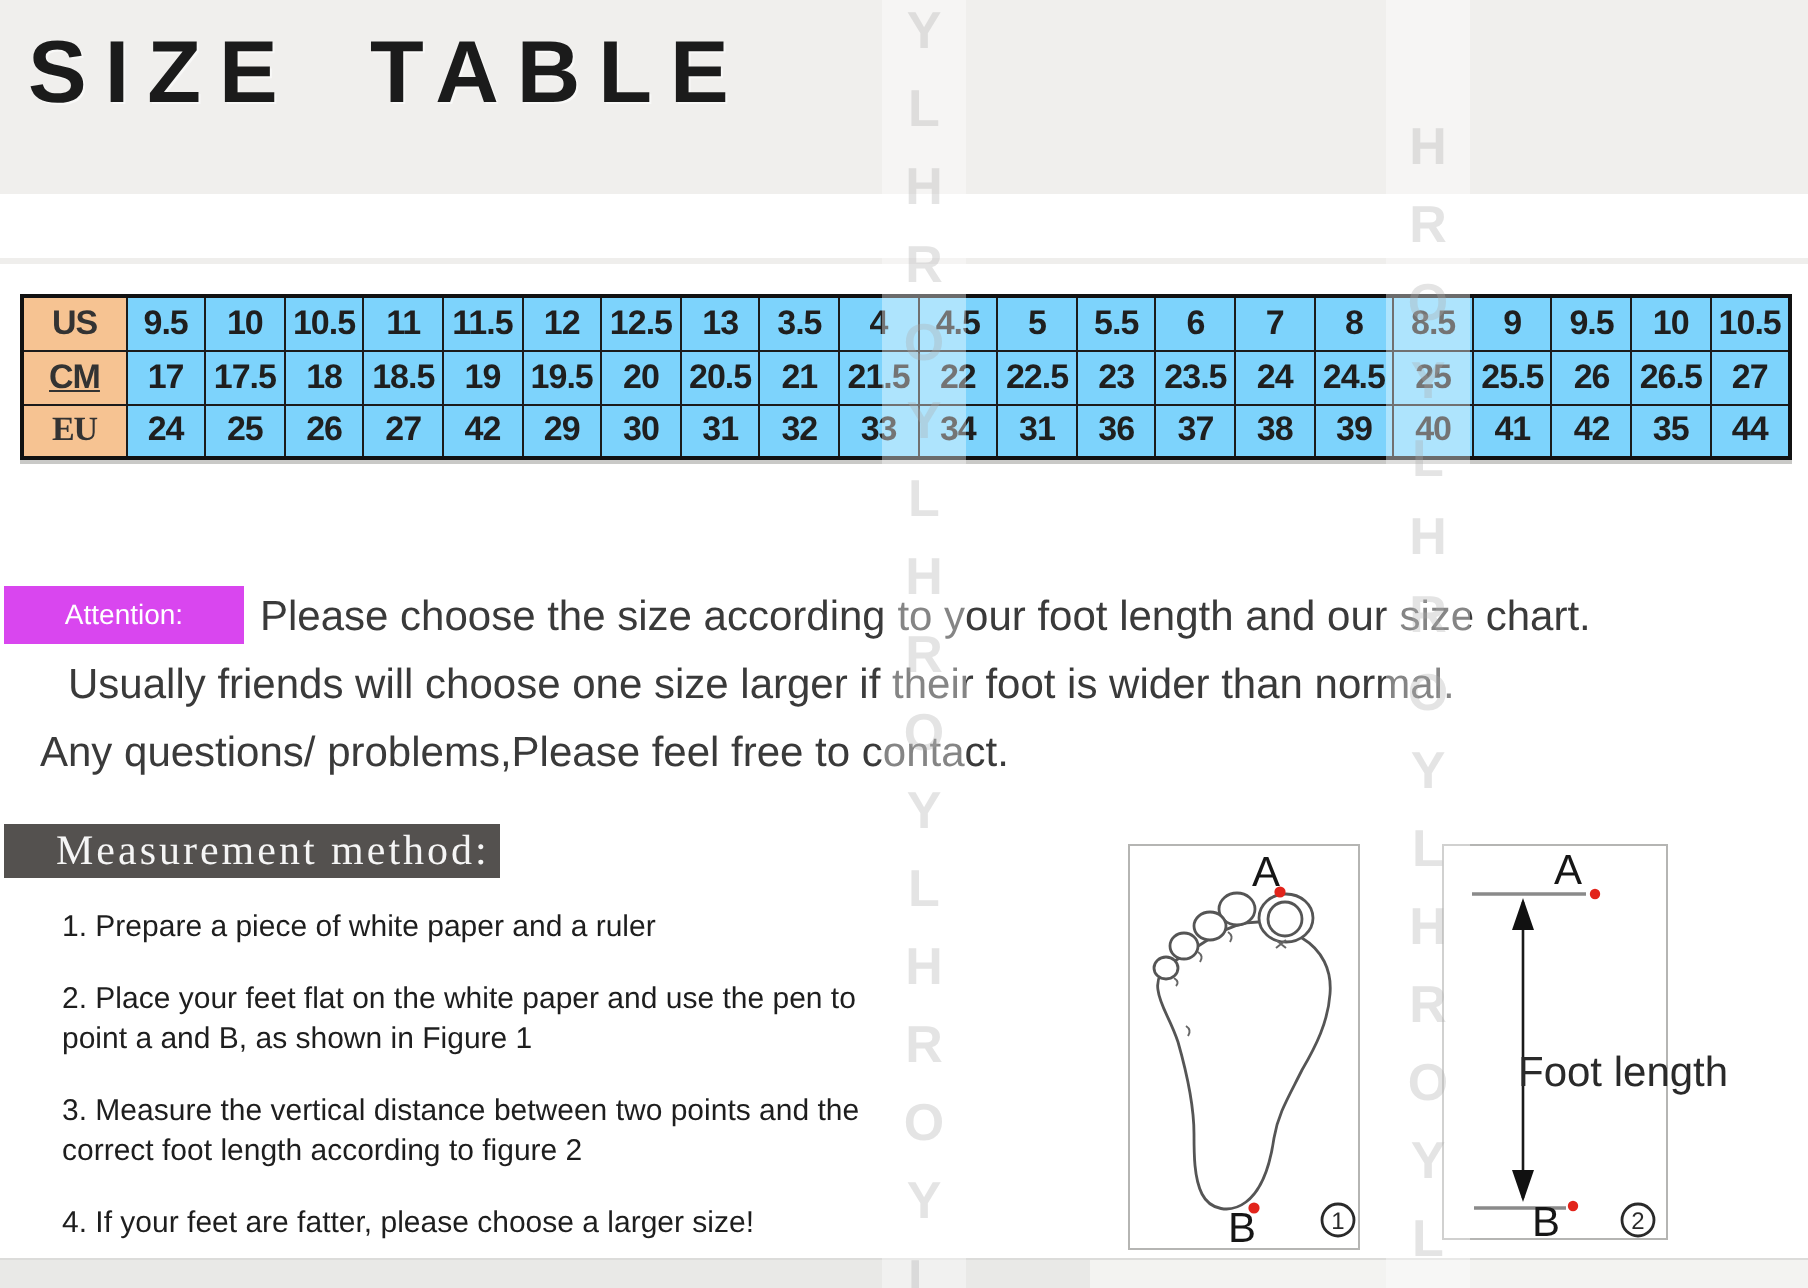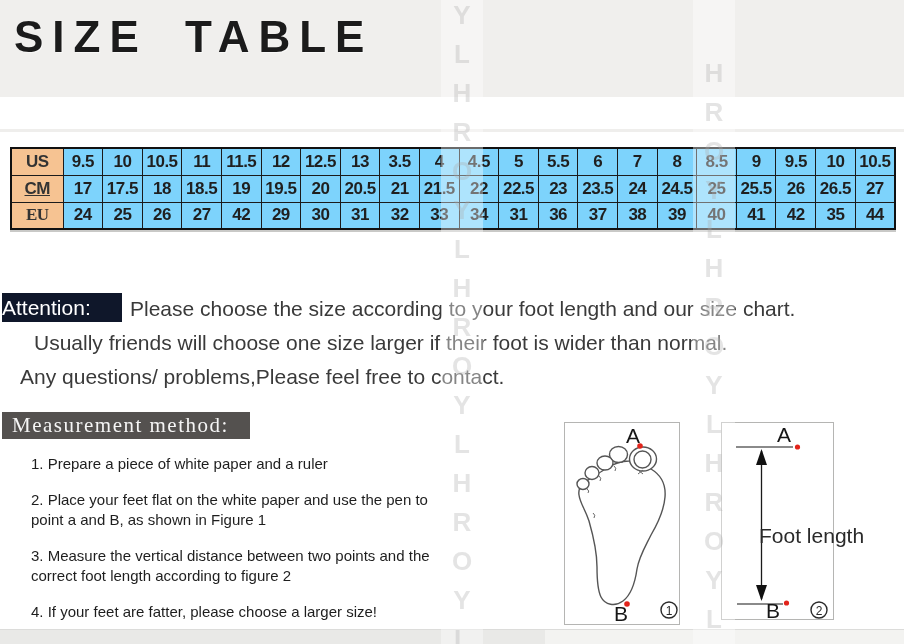--- a/index.html
+++ b/index.html
@@ -42,35 +42,35 @@
     text-align: center; vertical-align: middle;
     font-size: 17px; font-weight: 700; letter-spacing: -0.5px;
     color: #1f1f1f;
   }
   table.size-table { border: 2.2px solid #111; }
   table.size-table th { width: 52px; color: #333; }
   
   .attn-badge {
     position: absolute; left: 2px; top: 293px;
     width: 120px; height: 29px; line-height: 29px;
-    background: #0f172a; color: #fff;
-    font-size: 21px; text-align: left;
+    background: #d946ef; color: #fff;
+    font-size: 14px; text-align: center;
   }
   .attn-line { position: absolute; font-size: 21px; color: #3a3a3a; }
   .attn-1 { left: 130px; top: 297px; }
   .attn-2 { left: 34px;  top: 331px; }
   .attn-3 { left: 20px;  top: 365px; }
   
   .meas-badge {
     position: absolute; left: 2px; top: 412px;
     width: 248px; height: 27px; line-height: 26px;
     background: #54514f; color: #f5f5f5;
     font-family: "Liberation Serif", serif;
     font-size: 21px; letter-spacing: 1.5px;
-    padding-left: 10px;
+    padding-left: 26px;
   }
   .steps {
     position: absolute; left: 31px; top: 454px; width: 490px;
   }
   .steps p {
     font-size: 15px; font-weight: 400; color: #1e1e1e;
     line-height: 20px; margin: 0 0 16px 0;
     white-space: pre-line;
   }
   

